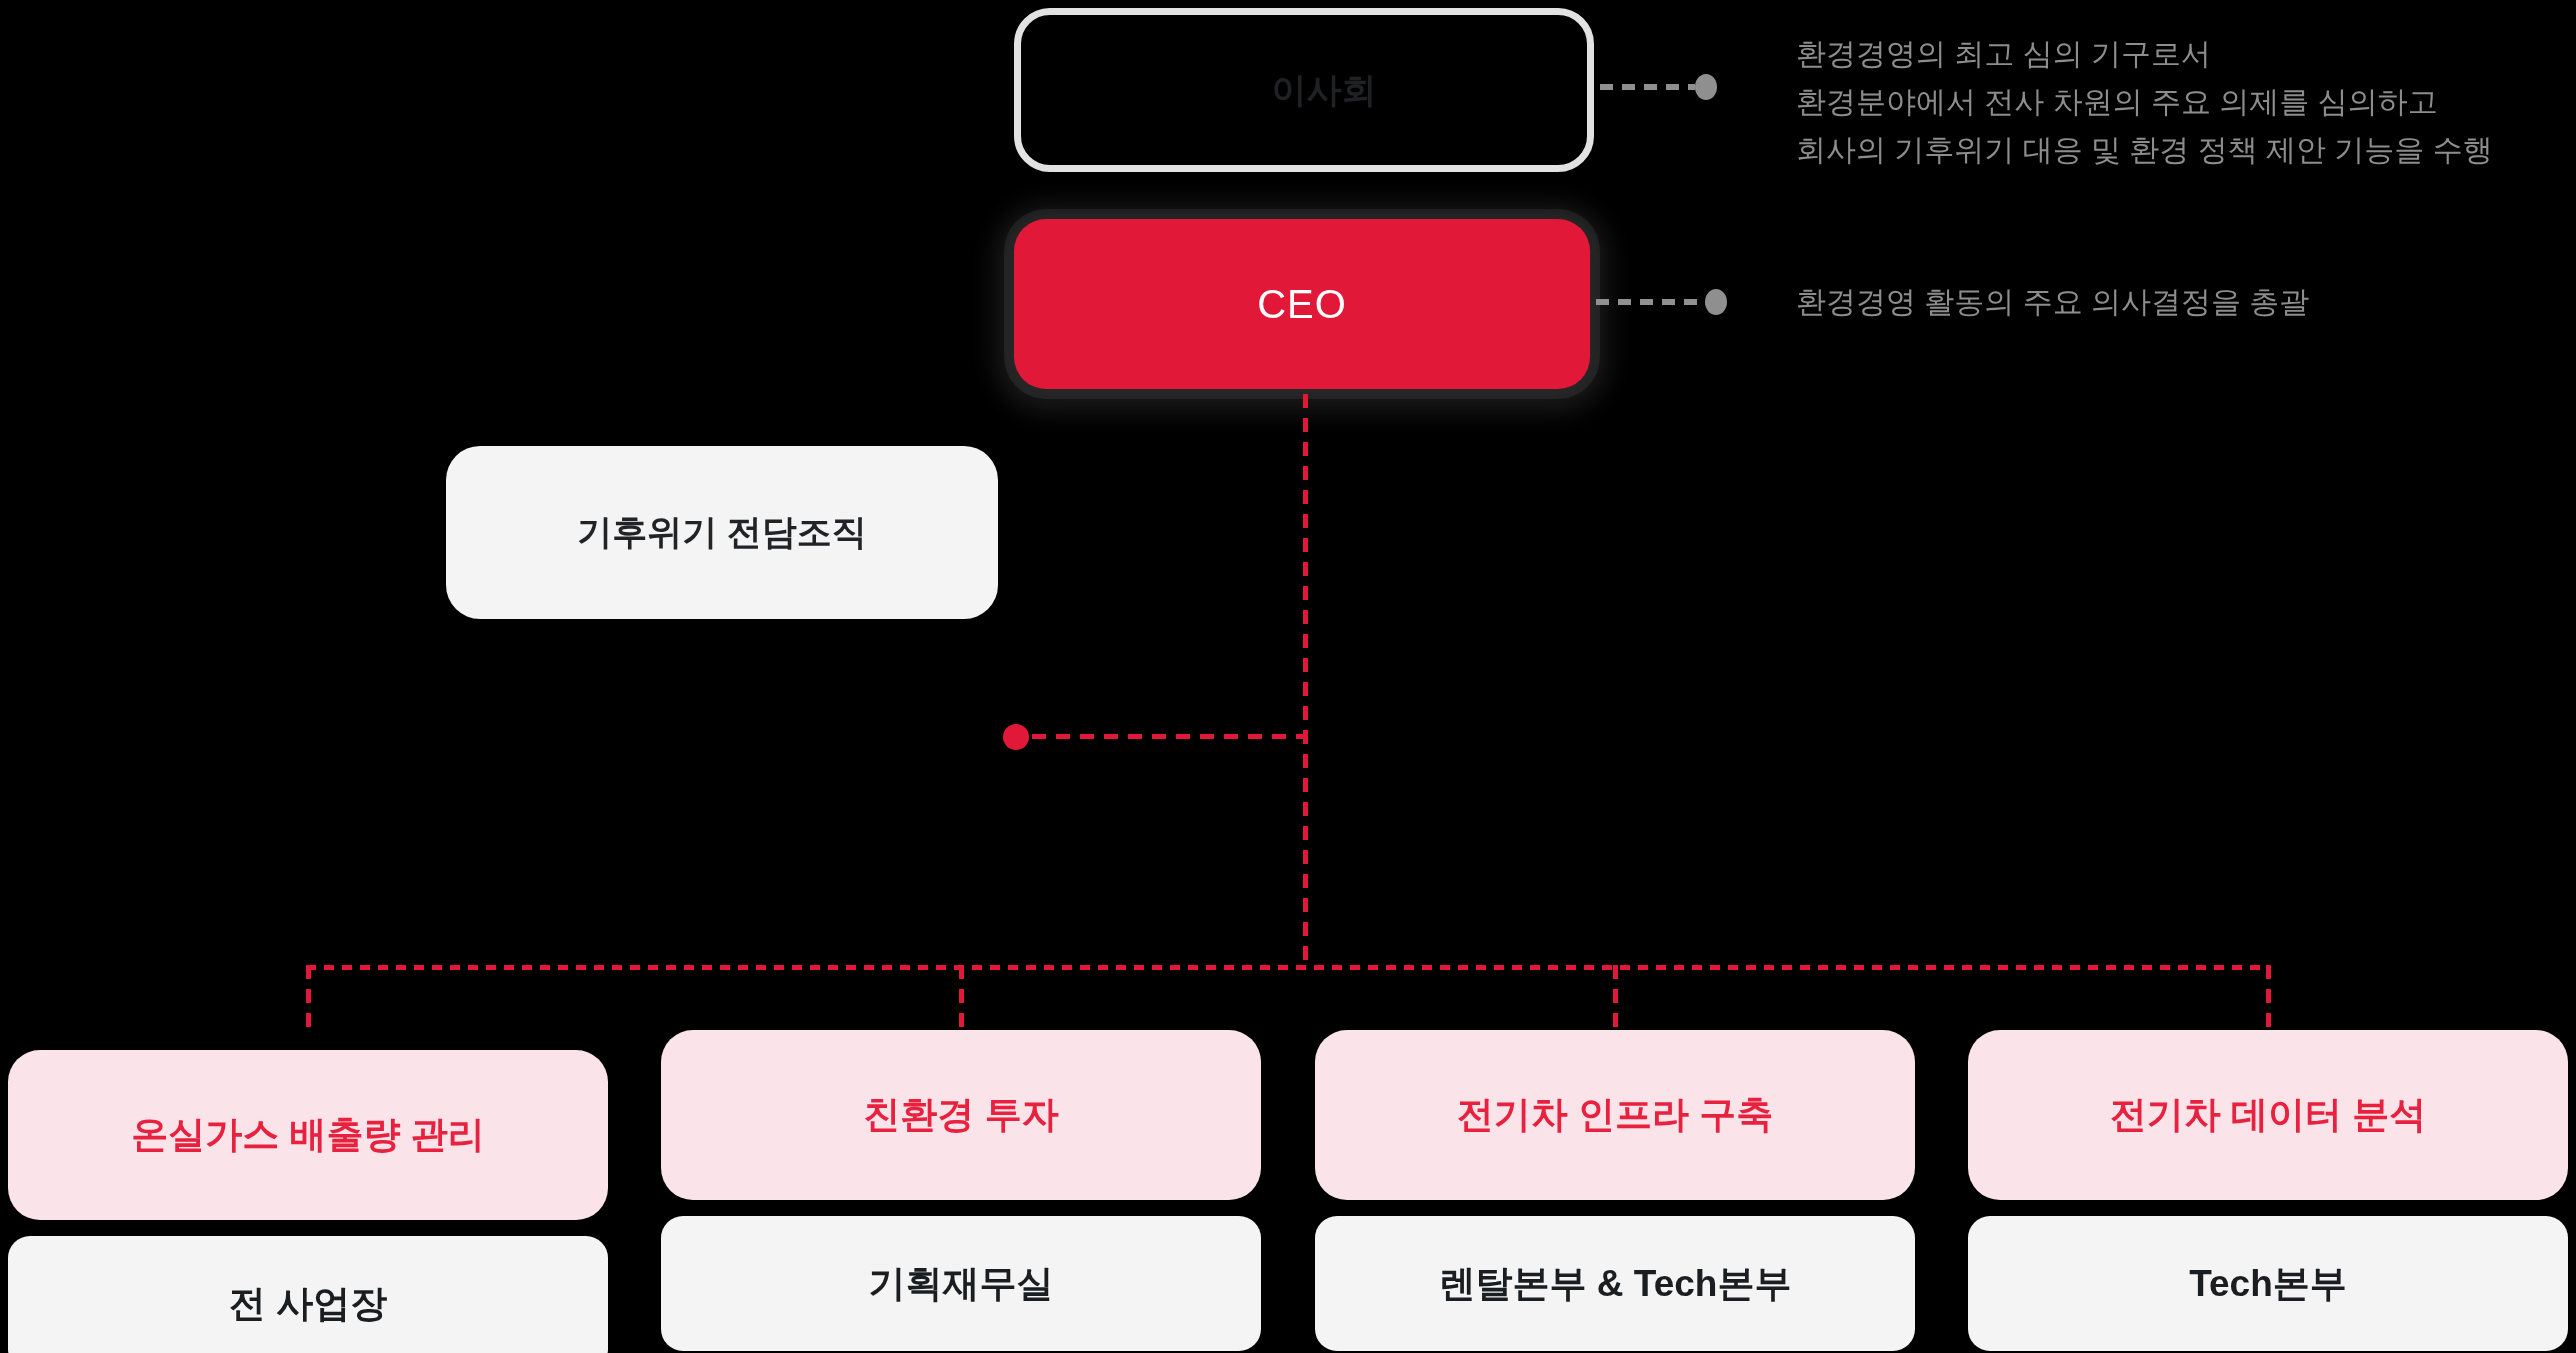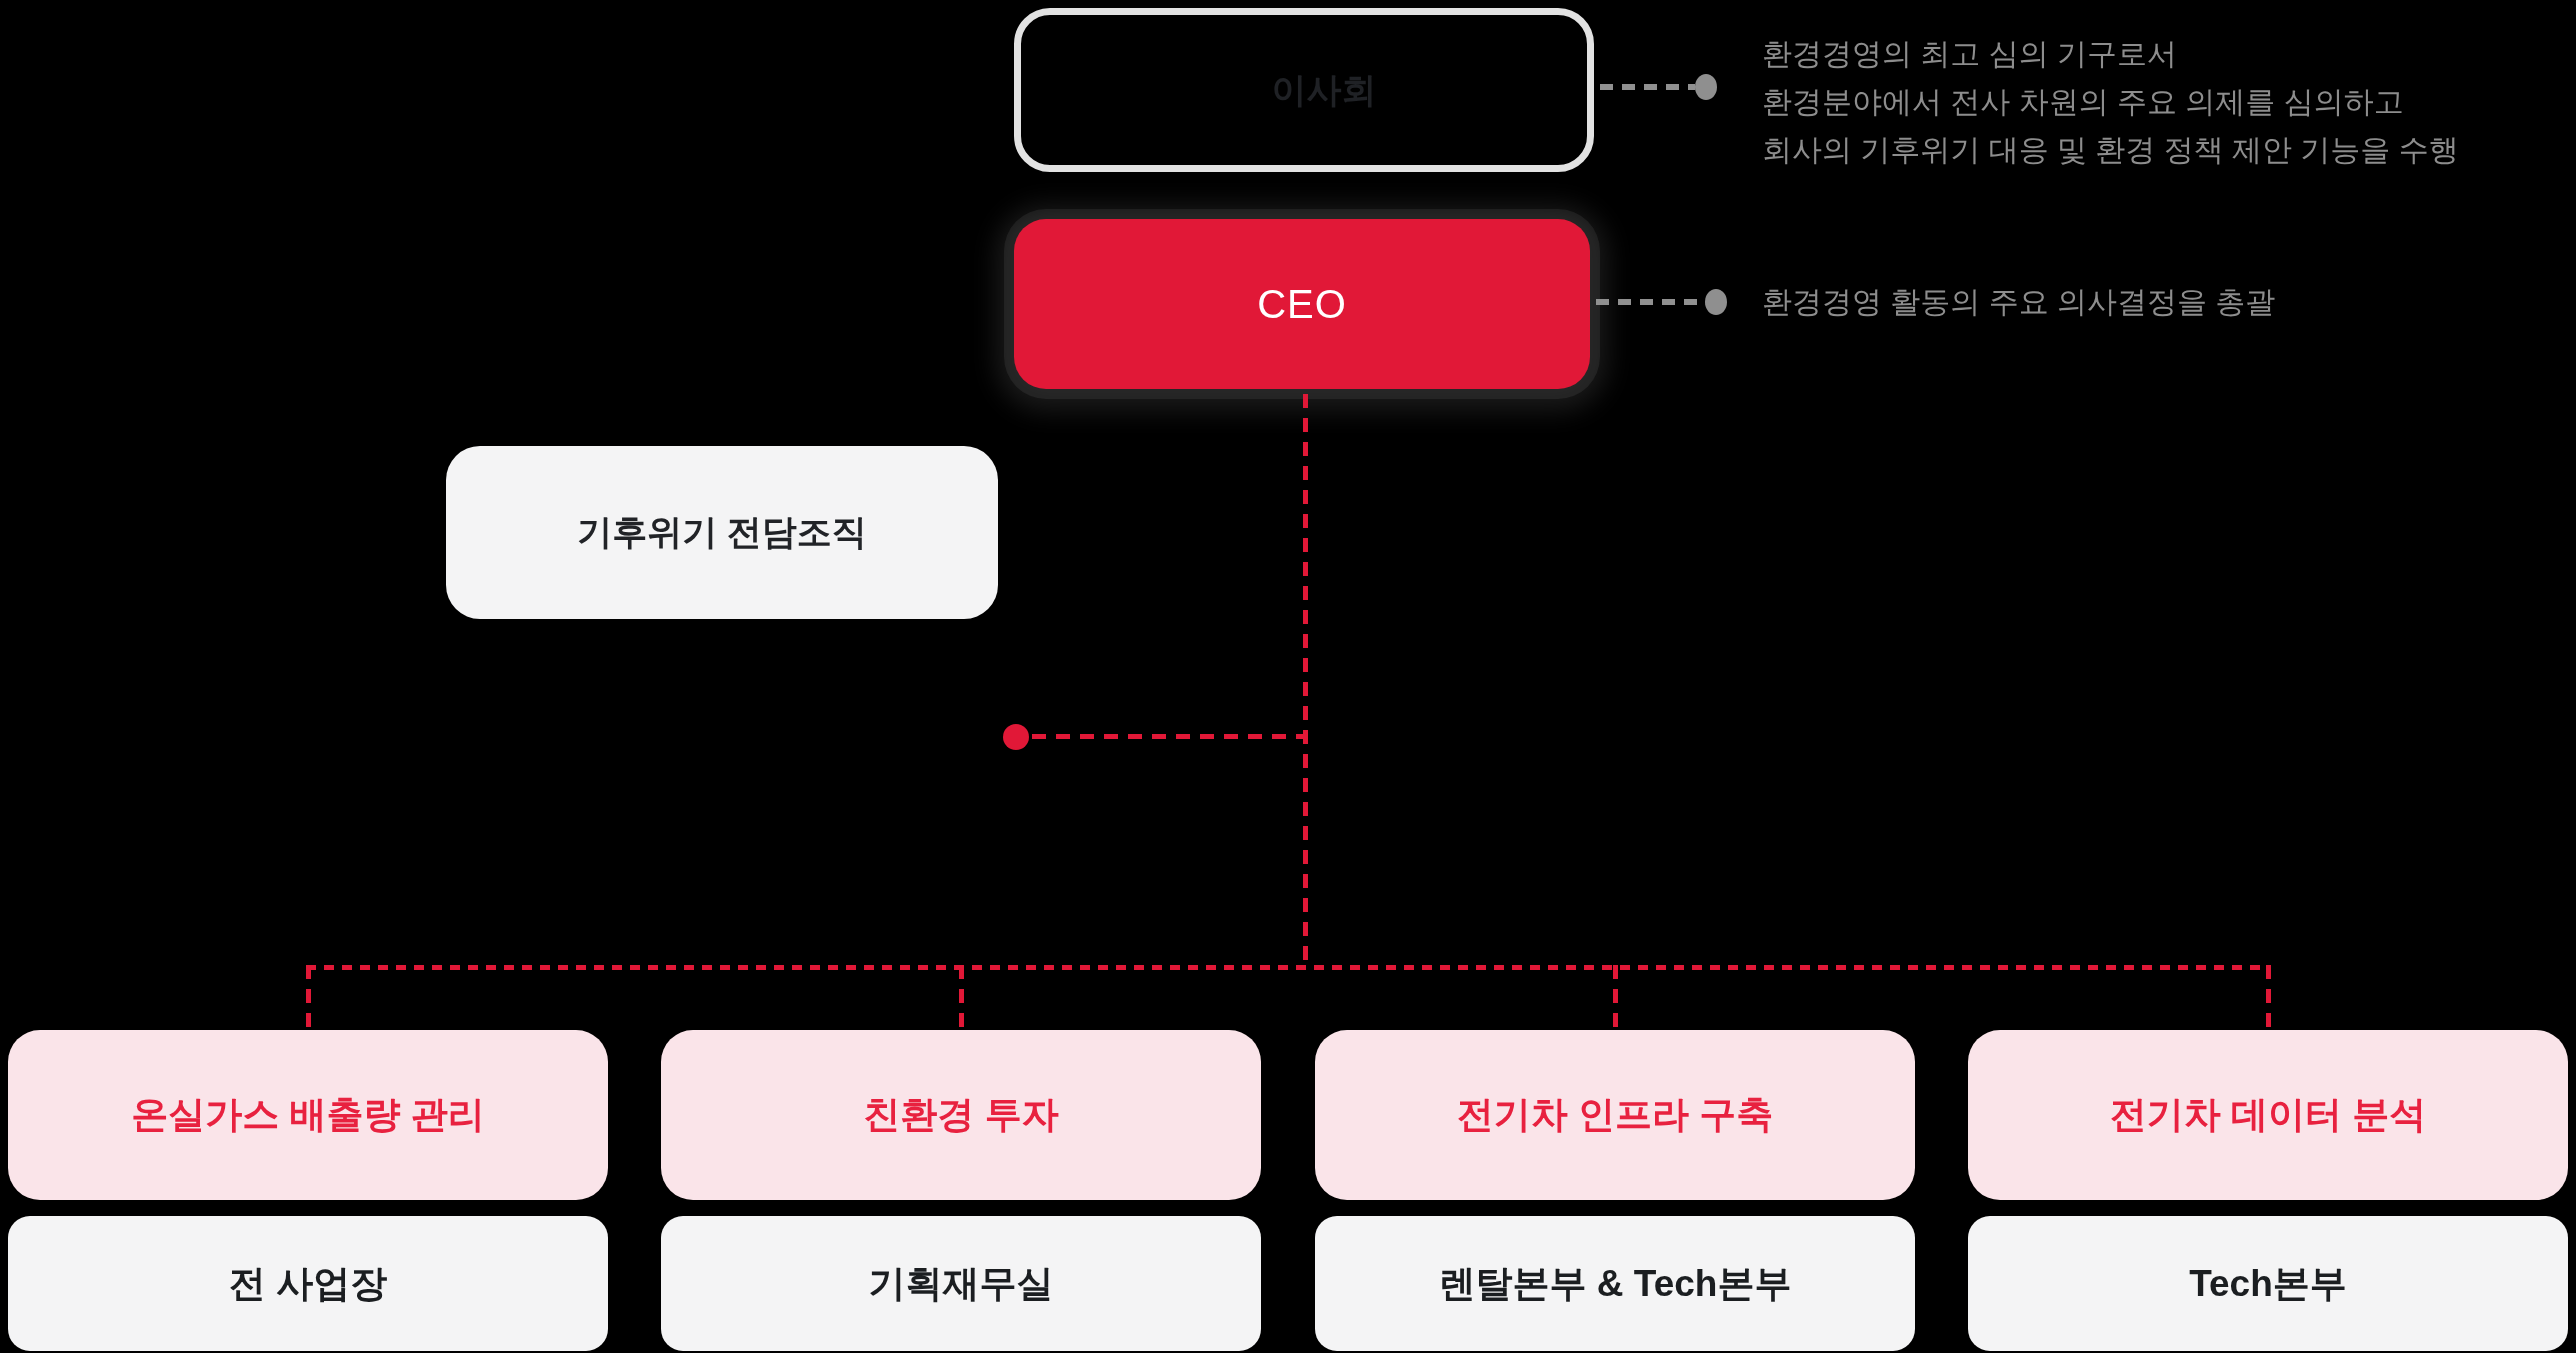--- a/index.html
+++ b/index.html
@@ -36,21 +36,21 @@
 
   
   .g-line{position:absolute;height:6px;
     background:repeating-linear-gradient(90deg,var(--line-gray) 0 13px,transparent 13px 22px);}
   .g-line.board{left:1600px;top:84px;width:95px;}
   .g-line.ceo{left:1596px;top:299px;width:103px;}
   .g-dot{position:absolute;width:22px;height:26px;border-radius:50%;background:#8F8F8F;}
   .g-dot.board{left:1695px;top:74px;}
   .g-dot.ceo{left:1705px;top:289px;}
 
-  .note{position:absolute;color:var(--muted);font-size:30px;font-weight:400;white-space:nowrap;}
+  .note{position:absolute;color:var(--muted);font-size:30px;font-weight:400;white-space:nowrap;margin-left:34px;}
   .note.board{left:1762px;top:30px;line-height:48px;}
   .note.ceo{left:1762px;top:286px;line-height:32px;}
 
   
   .r-h{position:absolute;height:5px;
     background:repeating-linear-gradient(90deg,var(--brand-red) 0 14px,transparent 14px 24px);}
   .r-v{position:absolute;width:5px;
     background:repeating-linear-gradient(180deg,var(--brand-red) 0 14px,transparent 14px 24px);}
   .r-main{position:absolute;height:5px;left:306px;top:965px;width:1964px;
     background:repeating-linear-gradient(90deg,var(--brand-red) 0 10px,transparent 10px 18px);}
@@ -58,21 +58,21 @@
   .ceo-vline{left:1303px;top:394px;height:574px;}
   .stub{top:965px;height:66px;}
   .stub.s1{left:306px;} .stub.s2{left:959px;} .stub.s3{left:1613px;} .stub.s4{left:2266px;}
   .r-dot{position:absolute;left:1003px;top:724px;width:26px;height:26px;border-radius:50%;background:var(--brand-red);}
 
   
   .focus-card{top:1030px;width:600px;height:170px;background:var(--pink);border-radius:32px;
     color:var(--red-text);font-size:37px;font-weight:700;}
   .org-card{top:1216px;width:600px;height:135px;background:var(--light);border-radius:22px;
     color:#1B1E21;font-size:37px;font-weight:700;}
-  .c1{left:8px;} .c2{left:661px;} .c3{left:1315px;} .c4{left:1968px;}
+  .c1{left:8px;margin-top:20px;} .c2{left:661px;} .c3{left:1315px;} .c4{left:1968px;}
 </style>
 </head>
 <body>
 
 <div class="canvas">
 
   <div class="box board-box">
     <span>이사회</span>
   </div>
   <div class="g-line board"></div>

